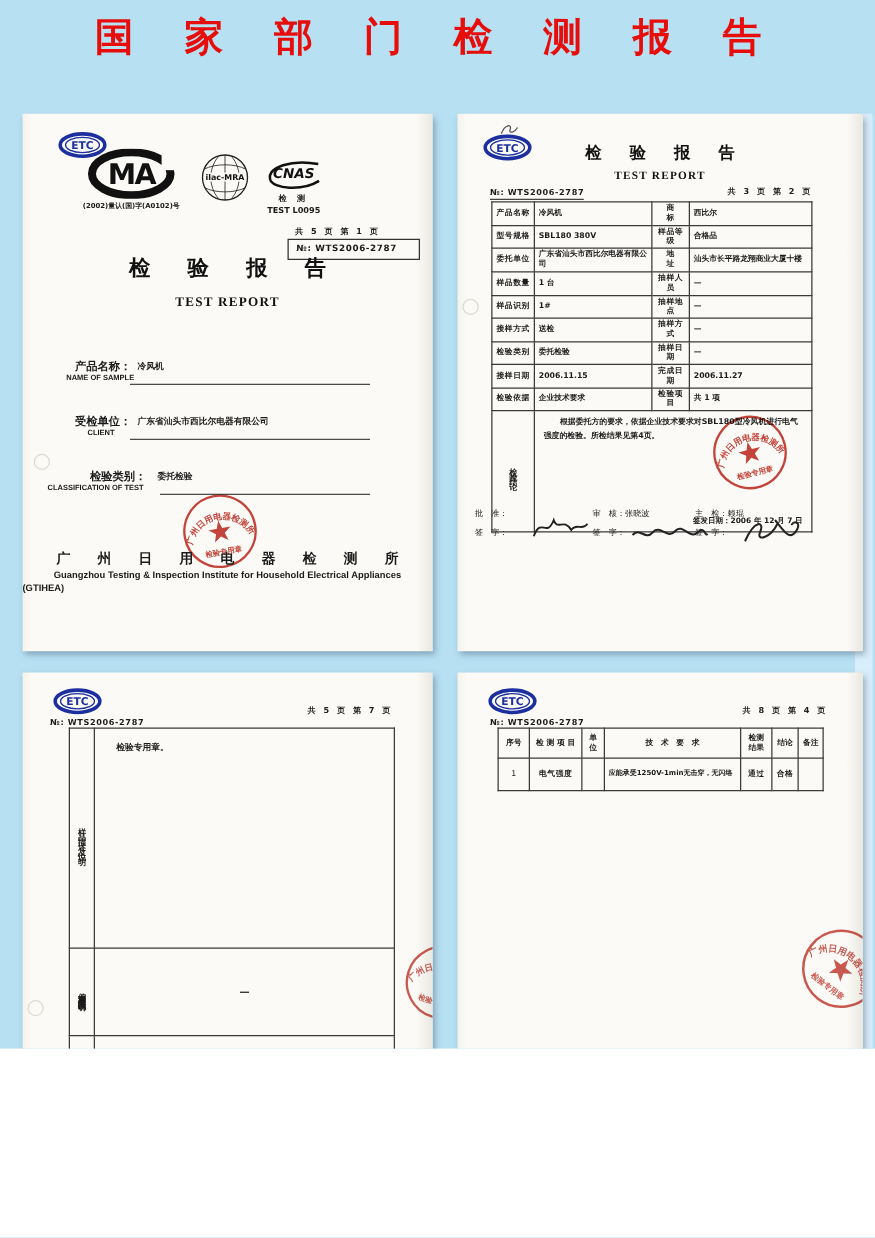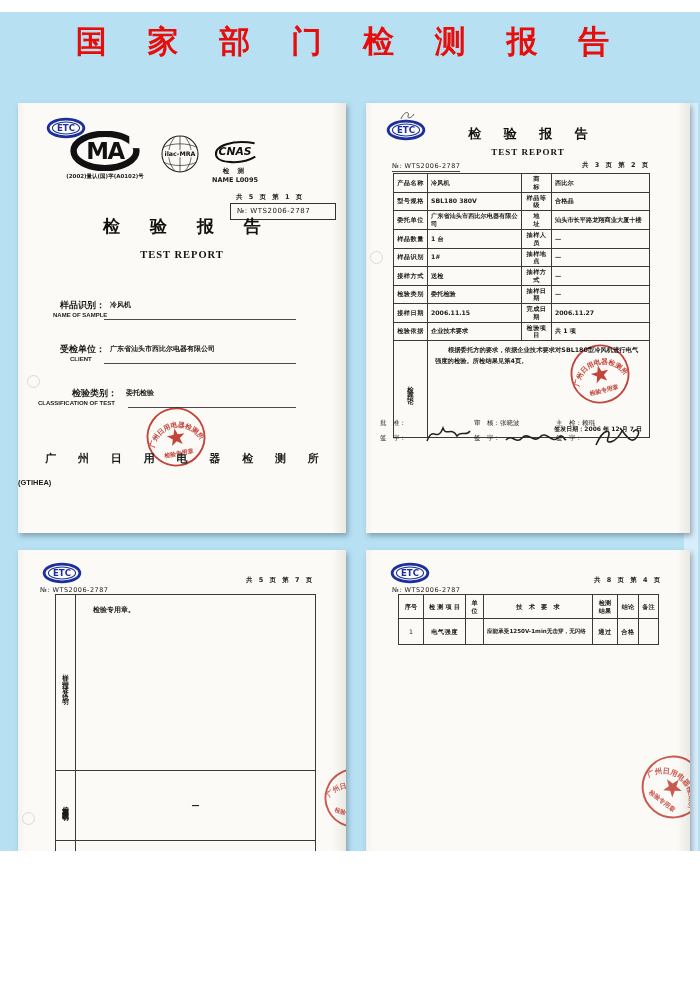--- a/index.html
+++ b/index.html
@@ -1,28 +1,28 @@
 <!DOCTYPE html>
 <html><head>
 <meta charset="utf-8">
 <style>
   html,body{margin:0;padding:0;}
   .canvas{position:relative;width:700px;height:839px;background:#b7e0f3;overflow:hidden;
-          font-family:"DejaVu Sans",sans-serif;color:#1b1b1b;margin-top:12px;}
+          font-family:"DejaVu Sans",sans-serif;color:#1b1b1b;}
   .abs{position:absolute;}
   .title1{top:9px;left:0;width:700px;text-align:center;font-size:31px;font-weight:bold;
           letter-spacing:15px;color:#e60d0a;}
   .title2{top:47px;left:0;width:700px;text-align:center;font-size:27px;font-weight:bold;
           letter-spacing:5px;color:#e60d0a;}
   .page{position:absolute;background:linear-gradient(90deg,#f3f2ec 0px,#fbfaf6 7px,#fbfaf6 96%,#e9e8e1 100%);
         box-shadow:2px 3px 5px rgba(80,100,118,.5);overflow:hidden;}
   .hole{position:absolute;width:11px;height:11px;border:1px solid #cfcfc6;border-radius:50%;
         left:9px;opacity:.75;background:transparent;}
   .page-no{font-size:6.5px;font-weight:bold;letter-spacing:2px;color:#222;white-space:nowrap;}
-  .repno{font-size:7px;font-weight:normal;letter-spacing:.5px;white-space:nowrap;}
+  .repno{font-size:7px;font-weight:bold;letter-spacing:.5px;white-space:nowrap;}
   .doc-title{font-size:17px;font-weight:bold;letter-spacing:12px;color:#111;white-space:nowrap;}
   .doc-title-sm{font-size:13px;font-weight:bold;letter-spacing:9px;color:#111;white-space:nowrap;}
   .title-en{font-family:"Liberation Serif",serif;font-weight:bold;color:#111;letter-spacing:1px;}
   .fld-label{font-size:9px;font-weight:bold;white-space:nowrap;}
   .fld-en{font-size:6px;font-weight:bold;font-family:"Liberation Sans",sans-serif;white-space:nowrap;}
   .fld-value{font-size:7px;font-weight:bold;white-space:nowrap;}
   .fld-line{border-bottom:1px solid #4a4a4a;height:1px;}
   .inst-cn{font-size:11px;font-weight:bold;letter-spacing:9px;white-space:nowrap;}
   .inst-en{font-size:7.5px;font-weight:bold;font-family:"Liberation Sans",sans-serif;white-space:nowrap;}
   table.grid{border-collapse:collapse;table-layout:fixed;}
@@ -68,31 +68,31 @@
       <path d="M5 20 C18 13 42 13 55 20 M5 42 C18 49 42 49 55 42" fill="none" stroke="#222" stroke-width="1"></path>
       <rect x="5" y="24" width="50" height="11" fill="#fbfaf6" opacity="0.9"></rect>
       <text x="30" y="33" text-anchor="middle" font-size="9.5" font-weight="bold" fill="#111">ilac-MRA</text>
     </svg>
 
     <svg class="abs" style="left:192px;top:36px;" width="50" height="26" viewBox="0 0 74 38">
       <path d="M66 6 C34 0 6 10 9 24 C12 36 48 38 67 26" fill="none" stroke="#111" stroke-width="3"></path>
       <text x="37" y="23" text-anchor="middle" font-size="16" font-weight="bold" font-style="italic" fill="#111">CNAS</text>
     </svg>
     <div class="abs" style="left:192px;top:64px;width:50px;text-align:center;font-size:6.5px;font-weight:bold;letter-spacing:3px;">检 测</div>
-    <div class="abs" style="left:186px;top:73px;width:62px;text-align:center;font-size:6.5px;font-weight:bold;">NAME L0095</div>
+    <div class="abs" style="left:186px;top:73px;width:62px;text-align:center;font-size:6.5px;font-weight:bold;">TEST L0095</div>
 
     <div class="abs page-no" style="left:218px;top:90px;">共 5 页 第 1 页</div>
     <div class="abs" style="left:212px;top:100px;width:104px;height:15px;border:1px solid #333;">
       <div class="repno" style="margin:3px 0 0 6px;">№:  WTS2006-2787</div>
     </div>
 
     <div class="abs doc-title" style="left:0;top:112px;width:328px;text-align:center;text-indent:12px;">检 验 报 告</div>
     <div class="abs title-en" style="left:0;top:146px;width:328px;text-align:center;font-size:10.5px;">TEST REPORT</div>
 
-    <div class="abs fld-label" style="left:42px;top:196px;">样品识别：</div>
+    <div class="abs fld-label" style="left:42px;top:196px;">产品名称：</div>
     <div class="abs fld-value" style="left:92px;top:197px;">冷风机</div>
     <div class="abs fld-en" style="left:35px;top:209px;">NAME OF SAMPLE</div>
     <div class="abs fld-line" style="left:86px;top:215px;width:192px;"></div>
 
     <div class="abs fld-label" style="left:42px;top:240px;">受检单位：</div>
     <div class="abs fld-value" style="left:92px;top:241px;">广东省汕头市西比尔电器有限公司</div>
     <div class="abs fld-en" style="left:52px;top:253px;">CLIENT</div>
     <div class="abs fld-line" style="left:86px;top:259px;width:192px;"></div>
 
     <div class="abs fld-label" style="left:42px;top:284px;padding-left:12px;">检验类别：</div>
@@ -106,20 +106,21 @@
             <path id="arc1" d="M 12 62 A 40 40 0 0 1 88 62" fill="none"></path>
           </defs>
         <circle cx="50" cy="50" r="46" fill="none" stroke="#c03026" stroke-width="3"></circle>
         <text font-size="11" font-weight="bold" fill="#c03026"><textPath href="#arc1" startOffset="50%" text-anchor="middle">广州日用电器检测所</textPath></text>
         <polygon points="50,36 53.5,46.2 64.3,46.4 55.7,52.9 58.8,63.1 50,57 41.2,63.1 44.3,52.9 35.7,46.4 46.5,46.2" fill="#c03026"></polygon>
         <text x="50" y="80" text-anchor="middle" font-size="9.5" font-weight="bold" fill="#c03026">检验专用章</text>
       </svg>
     </div>
 
     <div class="abs inst-cn" style="left:0;top:348px;width:328px;text-align:center;text-indent:9px;">广 州 日 用 电 器 检 测 所</div>
+    <div class="abs inst-en" style="left:0;top:364px;width:328px;text-align:center;">Guangzhou Testing &amp; Inspection Institute for Household Electrical Appliances</div>
     <div class="abs inst-en" style="left:0;top:375px;width:328px;">(GTIHEA)</div>
   </div>
 
   <div class="page" id="p2" style="left:366px;top:91px;width:324px;height:430px;">
     <div class="hole" style="top:148px;left:4px;"></div>
 
     <svg class="abs" style="left:32px;top:6px;" width="18" height="12" viewBox="0 0 18 12">
       <path d="M3 10 C6 2 12 2 10 7 C9 10 14 9 16 5" fill="none" stroke="#555" stroke-width="1"></path>
     </svg>
 

